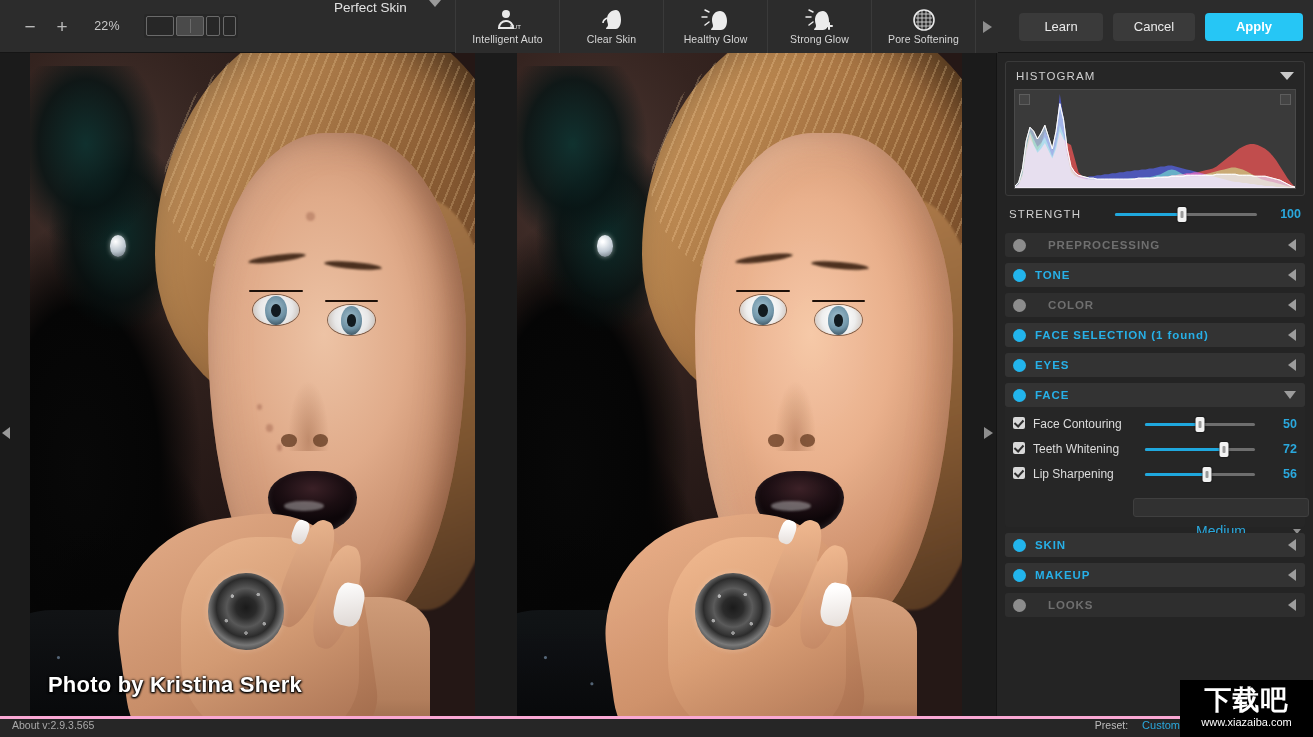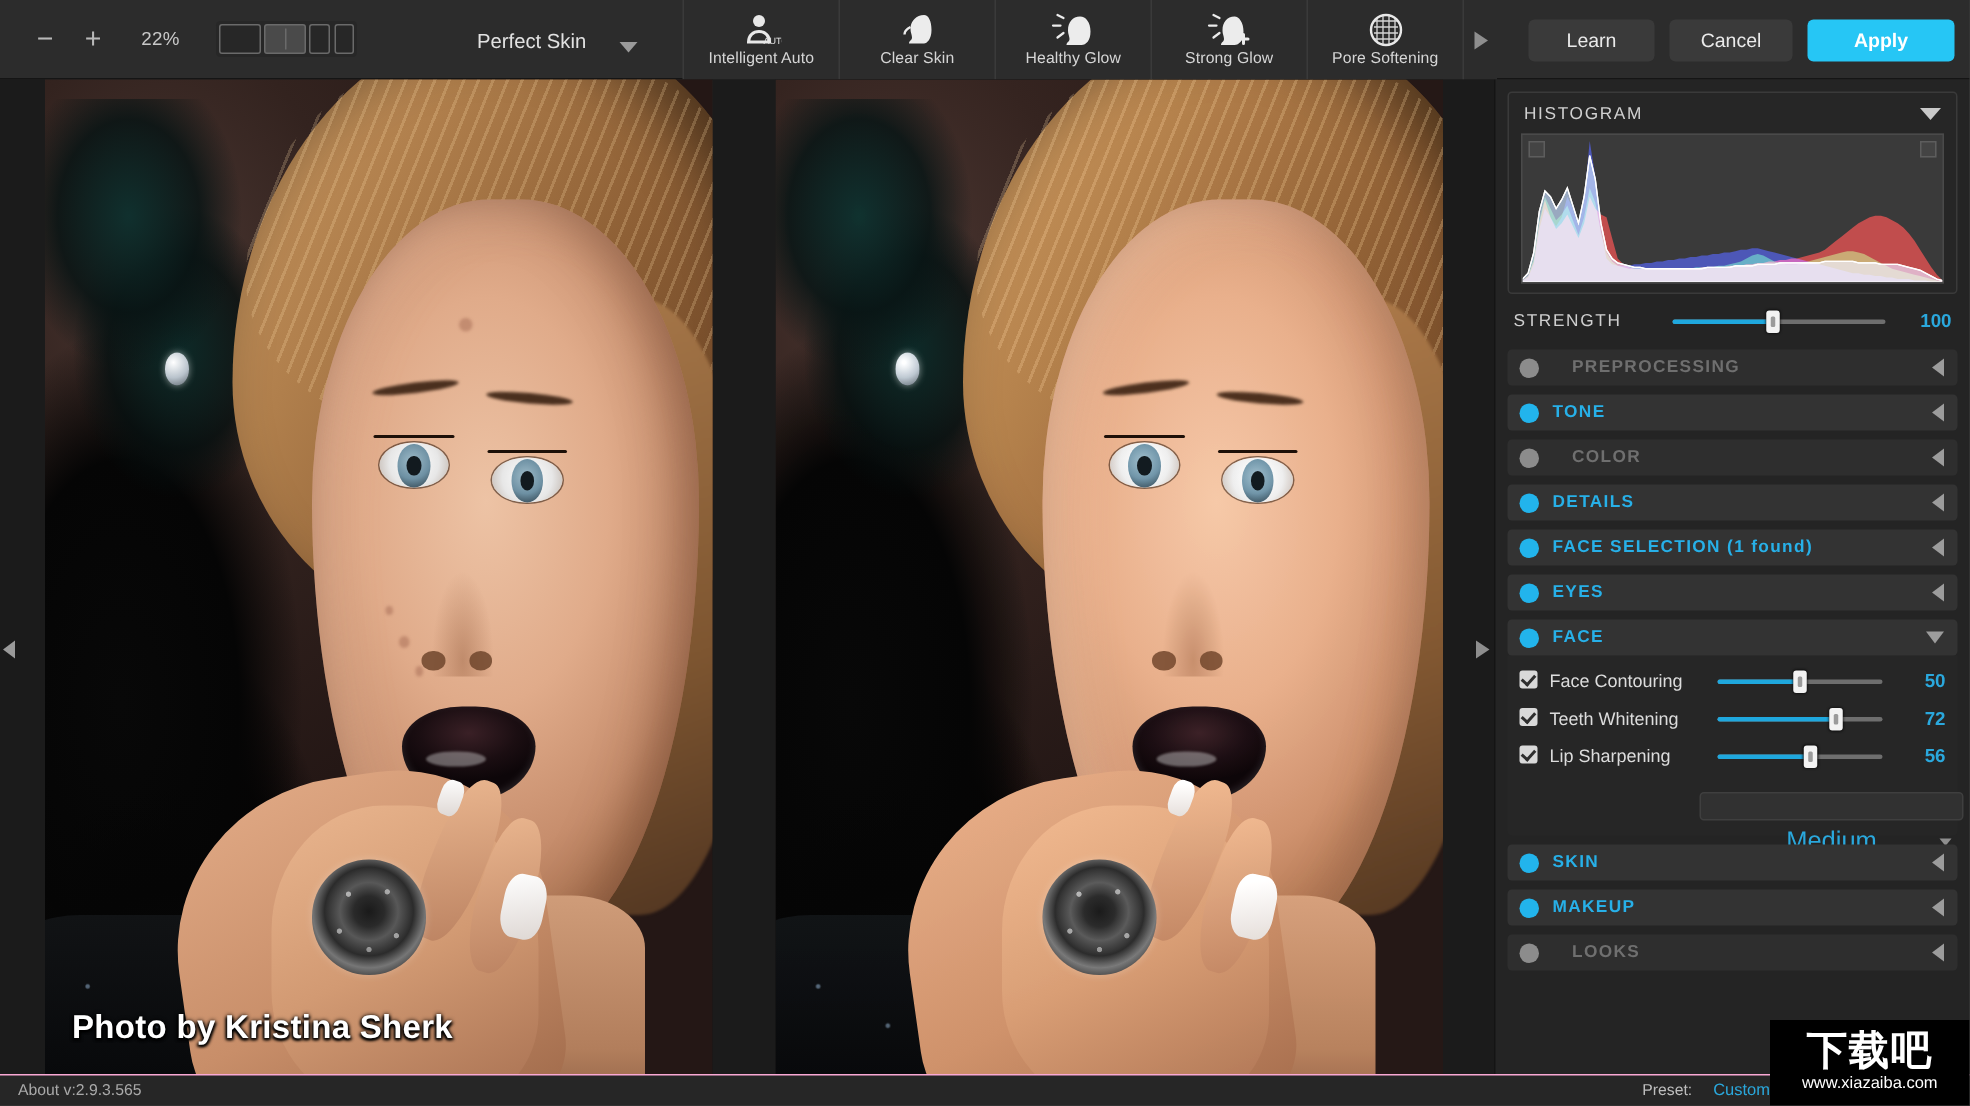--- a/index.html
+++ b/index.html
@@ -31,21 +31,21 @@
   .vm{
     width:28px; height:20px; border:1px solid #6a6a6a; border-radius:2px;
     position:relative; cursor:pointer; background:transparent;
   }
   .vm.sel{ background:#4a4a4a; }
   .vm .vsplit{ position:absolute; top:2px; bottom:2px; left:50%; width:1px; background:#6a6a6a; }
   .vm.vm3{ display:flex; gap:3px; border:none; width:30px; }
   .vm.vm3 .half{ flex:1; border:1px solid #6a6a6a; border-radius:2px; }
 
   .preset-name{
-    position:absolute; left:318px; top:0; height:35px; display:flex; align-items:flex-end; gap:22px;
+    position:absolute; left:334px; top:0; height:35px; display:flex; align-items:flex-start; gap:22px;
     font-size:13.5px; color:#e2e2e2;
   }
   .chevron-dn{ width:0;height:0;border-left:6px solid transparent;border-right:6px solid transparent;border-top:7px solid #9a9a9a; cursor:pointer;}
 
   .presets-strip{
     position:absolute; left:455px; top:0; height:53px; display:flex; align-items:stretch;
     border-left:1px solid #3a3a3a;
   }
   .pset{
     width:104px; height:53px; border-right:1px solid #3a3a3a;
@@ -262,27 +262,27 @@
   .cb{ width:12px; height:12px; border-radius:2px; background:#d9d9d9; position:relative; flex:0 0 auto; cursor:pointer; }
   .cb:after{
     content:""; position:absolute; left:3px; top:1px; width:4px; height:7px;
     border:solid #2e2e2e; border-width:0 2px 2px 0; transform:rotate(42deg);
   }
   .ctrl .lbl{ font-size:12px; color:#dcdcdc; width:104px; }
   .selectbox{
     margin:6px 0 0 120px; width:176px; height:19px; background:#313131; border:1px solid #3f3f3f; border-radius:3px;
     display:flex; align-items:center; justify-content:center; position:relative; cursor:pointer;
   }
-  .selectbox span{ font-size:17px; color:#2aa8dd;margin-top:47px; }
+  .selectbox span{ font-size:14px; color:#2aa8dd;margin-top:47px; }
   .selectbox .ar{ position:absolute; right:7px; width:0;height:0;border-left:4px solid transparent;border-right:4px solid transparent;border-top:5px solid #8e8e8e;}
 
   
   .statusbar{
     position:absolute; left:0; bottom:0; width:1313px; height:21px; background:#262626;
-    border-top:1px solid #f9a8d4; display:flex; align-items:center;
+    border-top:3px solid #f9a8d4; display:flex; align-items:flex-start;
   }
   .about{ font-size:10.5px; color:#a9a9a9; padding-left:12px; cursor:pointer; }
   .preset-area{ position:absolute; right:133px; display:flex; align-items:center; gap:14px; }
   .preset-lbl{ font-size:10.5px; color:#bdbdbd; }
   .preset-val{ font-size:11px; color:#2aa8dd; cursor:pointer; }
 
   .watermark{
     position:absolute; right:0; bottom:0; width:133px; height:57px; background:#000;
     display:flex; flex-direction:column; align-items:center; justify-content:center; overflow:hidden;
   }
@@ -531,25 +531,20 @@
         <span class="name">TONE</span>
         <span class="tri-left"></span>
       </div>
       <div class="sec off">
         <span class="dot"></span>
         <span class="name">COLOR</span>
         <span class="tri-left"></span>
       </div>
       <div class="sec">
         <span class="dot"></span>
-        <span class="name">DETAILS</span>
-        <span class="tri-left"></span>
-      </div>
-      <div class="sec">
-        <span class="dot"></span>
         <span class="name">FACE SELECTION (1 found)</span>
         <span class="tri-left"></span>
       </div>
       <div class="sec">
         <span class="dot"></span>
         <span class="name">EYES</span>
         <span class="tri-left"></span>
       </div>
 
       <div class="sec">

